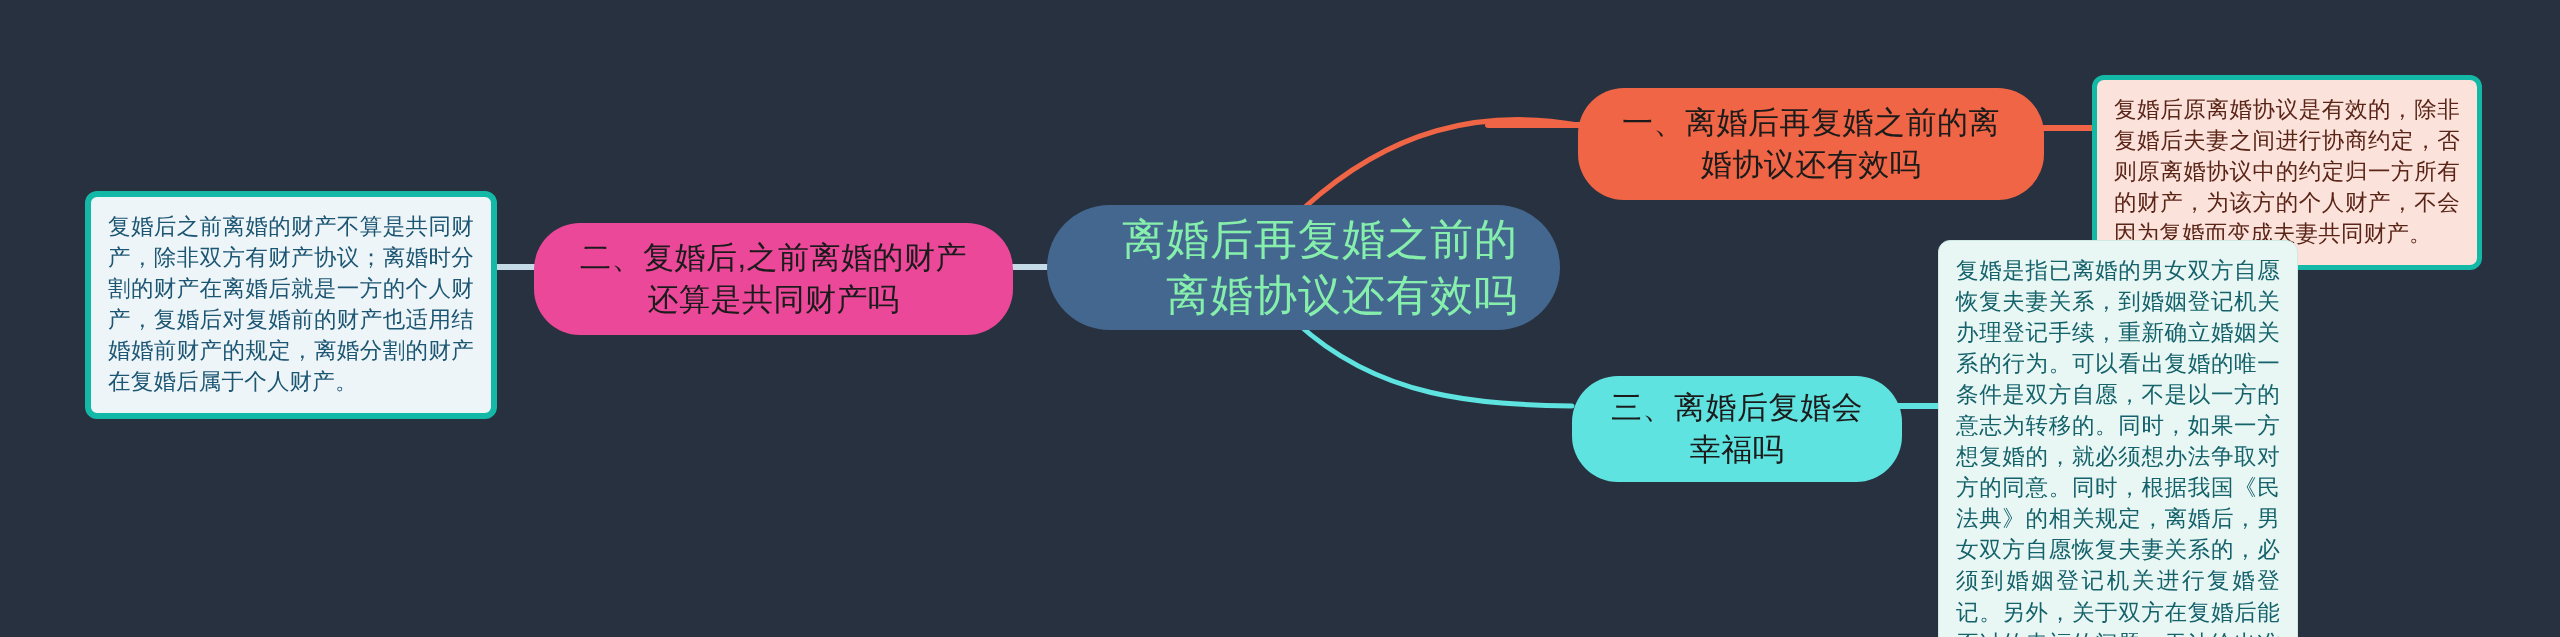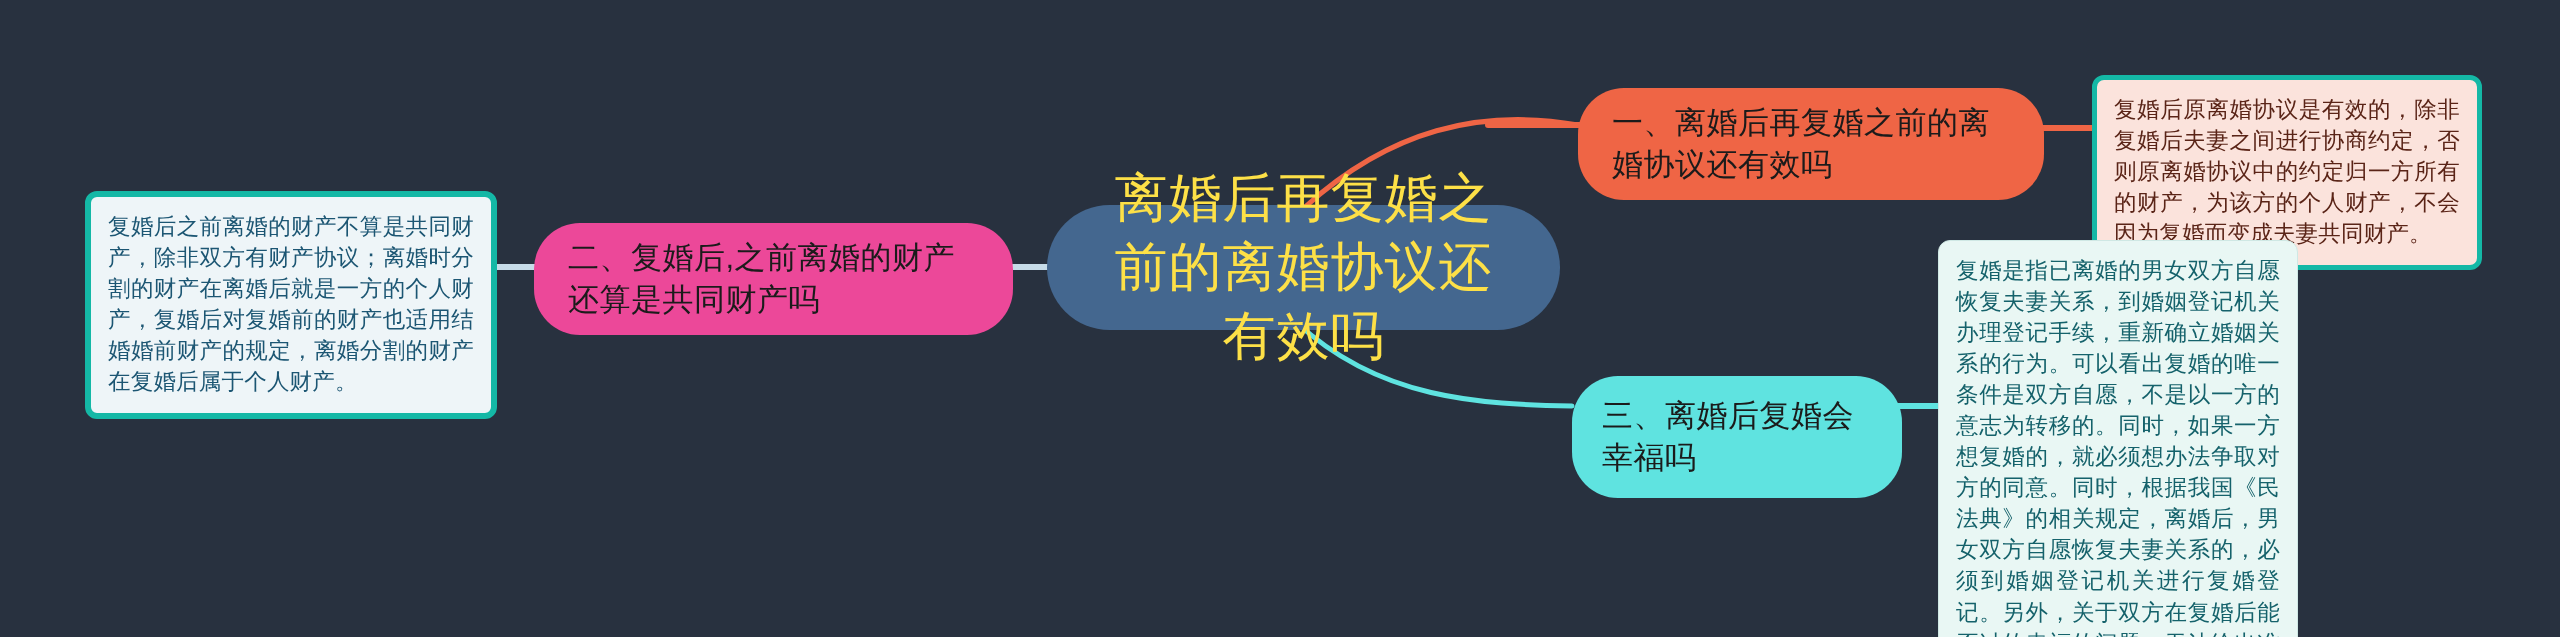--- a/index.html
+++ b/index.html
@@ -31,34 +31,35 @@
     pointer-events: none;
   }
 
   
   .node {
     position: absolute;
     display: flex;
     align-items: center;
     white-space: pre-wrap;
     word-break: break-all;
+    text-align: center;
   }
 
   
   .node-root {
     left: 1047px;
     top: 205px;
     width: 513px;
     height: 125px;
     border-radius: 63px;
     background: #44678f;
-    color: #fde047;
+    color: #86efac;
     justify-content: center;
-    text-align: center;
-    font-size: 53px;
+    text-align: right;
+    font-size: 43px;
     line-height: 1.30;
     letter-spacing: 1px;
     padding: 0 42px;
   }
 
   
   .node-pill {
     border-radius: 46px;
     font-size: 31px;
     line-height: 1.36;
@@ -84,21 +85,21 @@
   }
 
   .node-topic3 {
     left: 1572px;
     top: 376px;
     width: 330px;
     min-height: 60px;
     background: #5fe3e0;
     align-items: center;
     justify-content: flex-start;
-    padding: 19px 30px;
+    padding: 11px 30px;
   }
 
   
   .notebox {
     position: absolute;
     border-radius: 12px;
     font-size: 22.5px;
     line-height: 1.38;
     letter-spacing: 0.2px;
     padding: 14px 17px 16px 17px;

